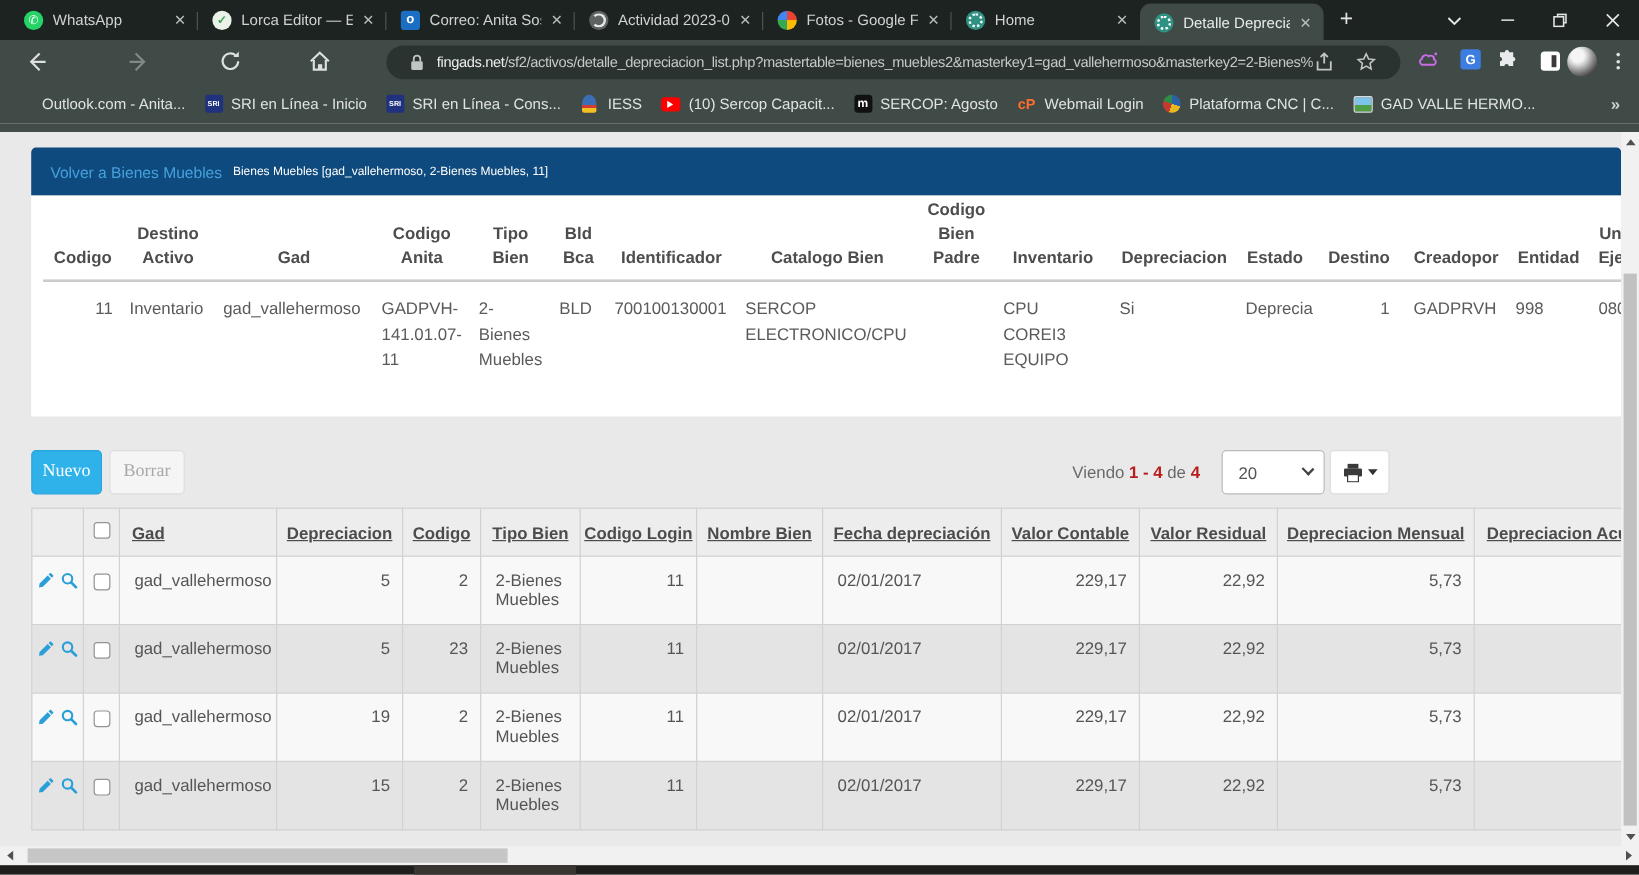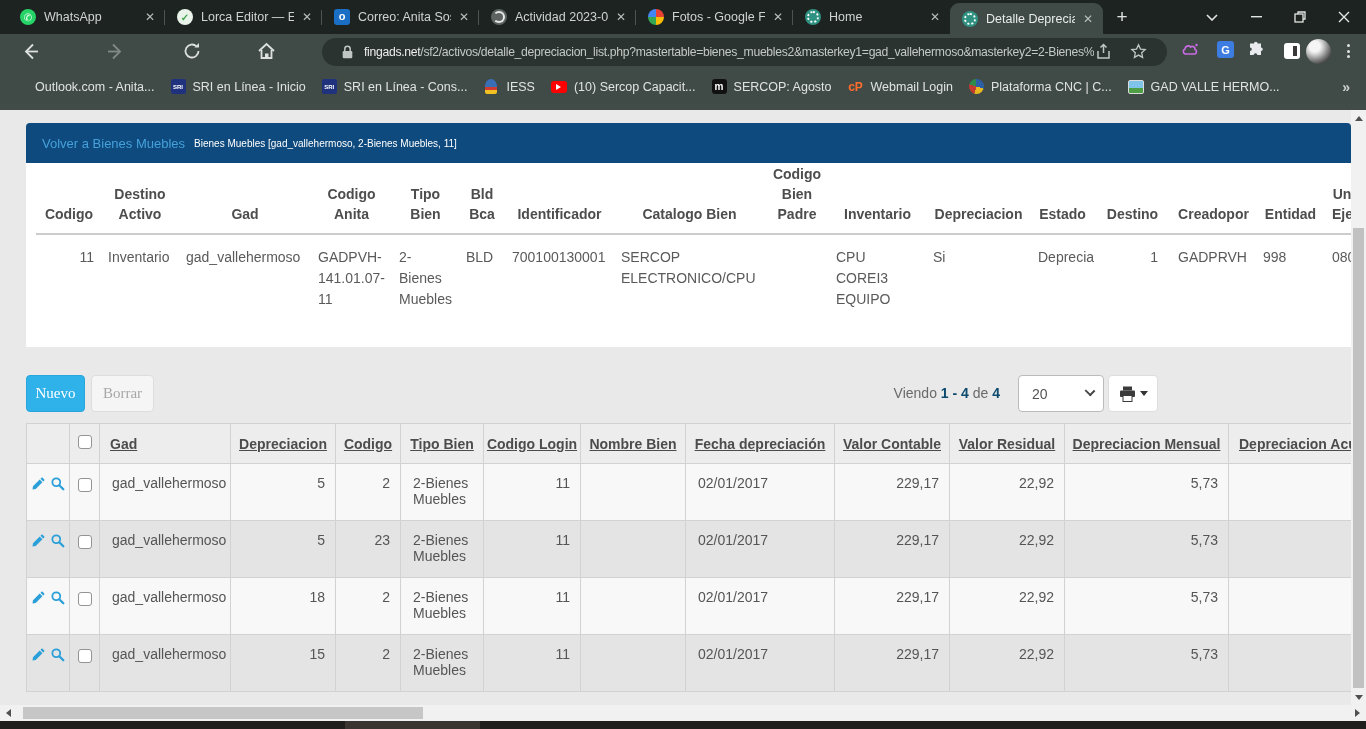--- a/index.html
+++ b/index.html
@@ -76,21 +76,21 @@
 table.master th:first-child, table.master td:first-child { padding-left:8px; }
 table.master .num { text-align:right; }
 table.master td.cant { padding-right:20px; }
 table.master .nw { white-space:nowrap; }
 
 .actions { position:relative; margin:28px 0 0 26px; width:1322px; height:38px; }
 .btn { position:absolute; top:0; height:37px; border-radius:4px; font-size:15px; display:flex; align-items:center; justify-content:center;font-family:Liberation Serif, serif; }
 .btn-new { left:0; width:59px; background:#2fb1ea; color:#fff; border:1px solid #28a5dc; }
 .btn-del { left:65px; width:63px; background:#f5f5f5; color:#a8a8a8; border:1px solid #ddd; }
 .viendo { position:absolute; right:348px; top:10px; font-size:14px; color:#6a6a6a; white-space:nowrap; }
-.viendo b { color:#0c4a6e; }
+.viendo b { color:#b91c1c; }
 .pagesel { position:absolute; left:992px; top:0; width:86px; height:37px; background:#fff; border:1px solid #bbb; border-radius:4px; font-size:14px; color:#555; display:flex; align-items:center; padding-left:13px; }
 .pagesel .chev { position:absolute; right:9px; top:13px; width:8px; height:8px; border-right:2px solid #444; border-bottom:2px solid #444; transform:rotate(45deg) scale(1,0.9); margin-top:-2px; }
 .printbtn { position:absolute; left:1082px; top:0; width:50px; height:37px; background:#fff; border:1px solid #ddd; border-radius:4px; display:flex; align-items:center; justify-content:center; gap:4px; }
 .printbtn .caret { width:0; height:0; border-left:4px solid transparent; border-right:4px solid transparent; border-top:5px solid #333; }
 
 table.detail { border-collapse:collapse; table-layout:fixed; width:1362px; margin:10px 0 0 26px; font-size:14px; }
 table.detail th, table.detail td { border:1px solid #d2d2d2; }
 table.detail thead th { background:#ededed; height:40px; font-weight:bold; color:#4c4c4c; text-align:center; vertical-align:middle; }
 table.detail thead th span { text-decoration:underline; }
 table.detail thead th.al-l { text-align:left; padding-left:10px; }
@@ -451,21 +451,21 @@
           </tr>
           <tr>
             <td class="c-icons"><span class="act"><svg width="15" height="15" viewBox="0 0 16 16">
                   <path fill="#2a9fd8" d="M11.8 1.6c.2 0 .4.1.55.25l1.8 1.8c.3.3.3.8 0 1.1l-1.15 1.15-2.9-2.9L11.25 1.85c.15-.15.35-.25.55-.25zM9.3 3.8l2.9 2.9-7.2 7.2-3.4.5.5-3.4 7.2-7.2z"></path>
                 </svg></span><span class="act"><svg width="15" height="15" viewBox="0 0 16 16">
                   <circle cx="6.7" cy="6.7" r="4.2" fill="none" stroke="#2a9fd8" stroke-width="1.9"></circle>
                   <path d="M9.9 9.9L14.2 14.2" stroke="#2a9fd8" stroke-width="2.4" stroke-linecap="round"></path>
                 </svg></span></td>
             <td class="c-check"><span class="cb"></span></td>
             <td class="al-l">gad_vallehermoso</td>
-            <td class="al-r">18</td>
+            <td class="al-r">19</td>
             <td class="al-r">2</td>
             <td class="al-l">2-Bienes Muebles</td>
             <td class="al-r">11</td>
             <td class="al-l"></td>
             <td class="al-l">02/01/2017</td>
             <td class="al-r">229,17</td>
             <td class="al-r">22,92</td>
             <td class="al-r">5,73</td>
             <td class="al-l"></td>
           </tr>

